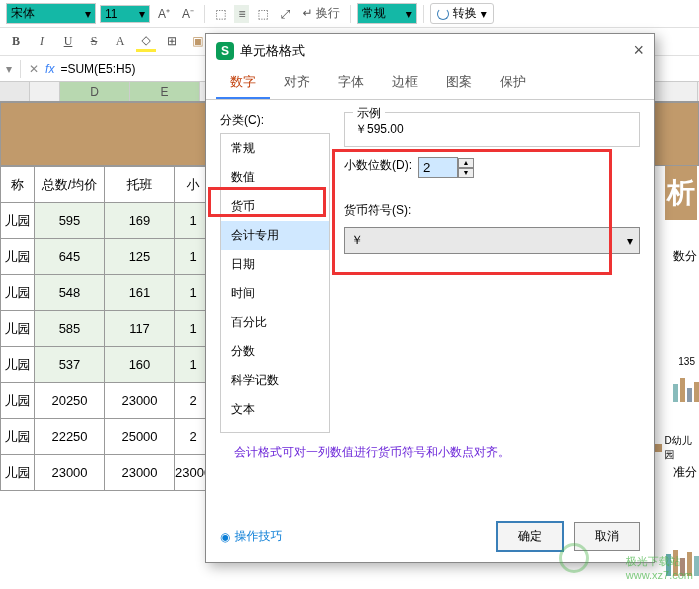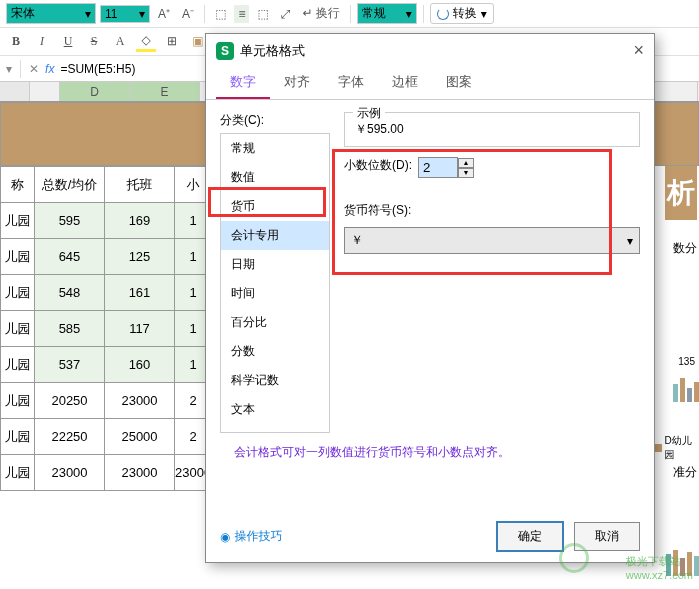--- a/index.html
+++ b/index.html
@@ -31,21 +31,21 @@
 .data-table th { background: #fff; font-weight: normal; }
 .data-table td.sel { background: #eaf3e8; }
 
 .dialog { position: absolute; left: 205px; top: 33px; width: 450px; height: 530px; background: #fff; border: 1px solid #888; box-shadow: 4px 4px 12px rgba(0,0,0,0.3); display: flex; flex-direction: column; }
 .dlg-title { display: flex; align-items: center; padding: 6px 10px; font-size: 13px; }
 .dlg-title .logo { width: 18px; height: 18px; background: #0a9d58; color: #fff; border-radius: 4px; display: flex; align-items: center; justify-content: center; font-weight: bold; font-size: 12px; margin-right: 6px; }
 .dlg-close { margin-left: auto; font-size: 18px; cursor: pointer; color: #555; }
 
 .dlg-tabs { display: flex; border-bottom: 1px solid #ccc; padding: 0 10px; font-size: 13px; }
 .dlg-tab { padding: 6px 14px; cursor: pointer; color: #555; }
-.dlg-tab.active { border-bottom: 2px solid #be185d; color: #8b5cf6; }
+.dlg-tab.active { border-bottom: 2px solid #3b82f6; color: #c2410c; }
 
 .dlg-body { flex: 1; padding: 12px 14px; font-size: 12px; display: flex; gap: 14px; position: relative; }
 .cat-label { font-size: 12px; margin-bottom: 4px; }
 .cat-list { border: 1px solid #ccc; width: 110px; height: 300px; overflow: auto; }
 .cat-item { padding: 6px 10px; cursor: pointer; }
 .cat-item.sel { background: #d0e8ff; }
 
 .right-pane { flex: 1; }
 .sample-box { border: 1px solid #ccc; padding: 8px 10px; margin-bottom: 10px; position: relative; }
 .sample-box .lbl { position: absolute; top: -8px; left: 8px; background: #fff; padding: 0 4px; font-size: 12px; }
@@ -203,21 +203,21 @@
           <td>23000</td>
           <td>23000</td>
         </tr>
   </tbody>
     </table>
 
 </div>
 
 <div class="right-edge">
   <div class="frag" style="top:110px;right:2px;font-size:28px;font-weight:bold;color:#fff;background:#c19a6b;padding:8px 2px">析</div>
-  <div class="frag" style="top:184px;right:2px">数分</div>
+  <div class="frag" style="top:192px;right:2px">数分</div>
   <div class="frag" style="top:300px;right:4px;font-size:10px">135</div>
   <div class="frag" style="top:316px;right:0">
     <div class="mini-bars">
         <span style="height:18px;background:#8bb"></span>
         <span style="height:24px"></span>
         <span style="height:14px;background:#89a"></span>
         <span style="height:20px"></span>
       </div>
   </div>
   <div class="frag" style="top:378px;right:0;font-size:10px;display:flex;align-items:center;gap:2px">
@@ -241,20 +241,21 @@
     <div class="logo">S</div>
     <span>单元格格式</span>
     <span class="dlg-close">×</span>
   </div>
   <div class="dlg-tabs">
     <div class="dlg-tab active">数字</div>
     <div class="dlg-tab">对齐</div>
     <div class="dlg-tab">字体</div>
     <div class="dlg-tab">边框</div>
     <div class="dlg-tab">图案</div>
+    <div class="dlg-tab">保护</div>
   </div>
   <div class="dlg-body">
     <div>
       <div class="cat-label">分类(C):</div>
       <div class="cat-list">
         <div class="cat-item">常规</div>
         <div class="cat-item">数值</div>
         <div class="cat-item">货币</div>
         <div class="cat-item sel">会计专用</div>
         <div class="cat-item">日期</div>

